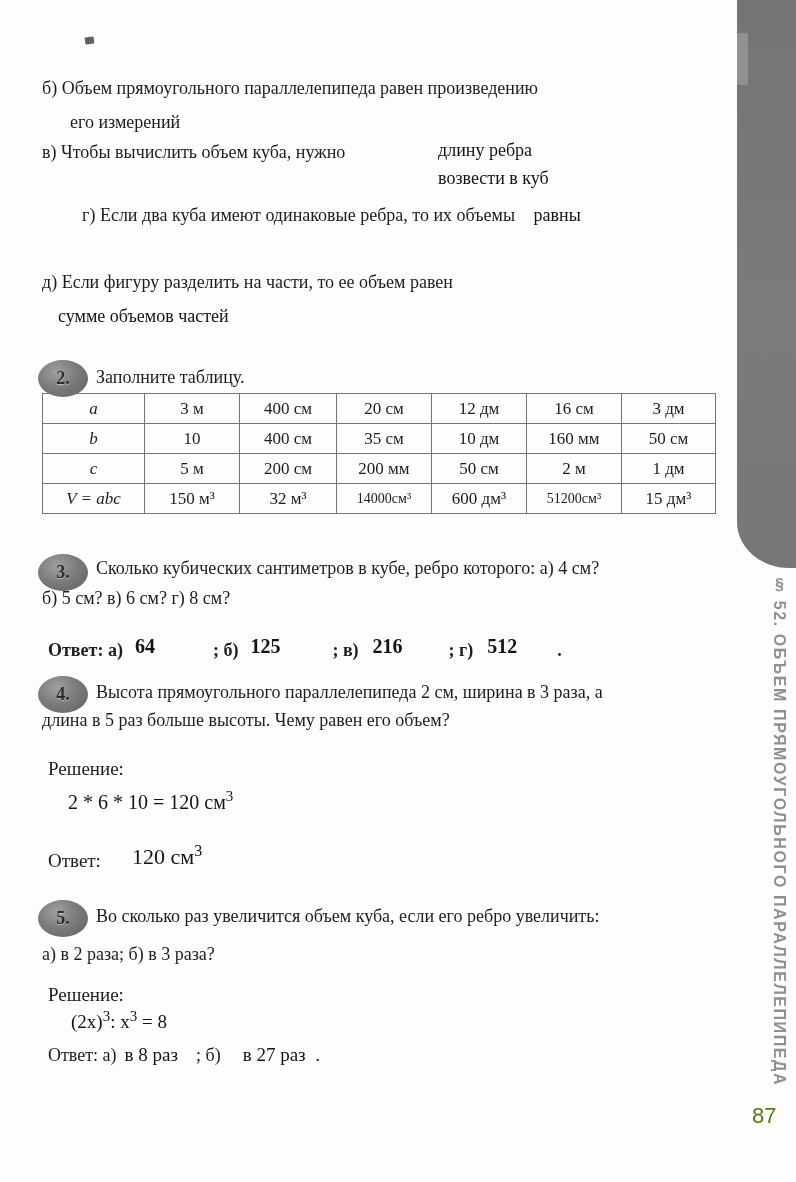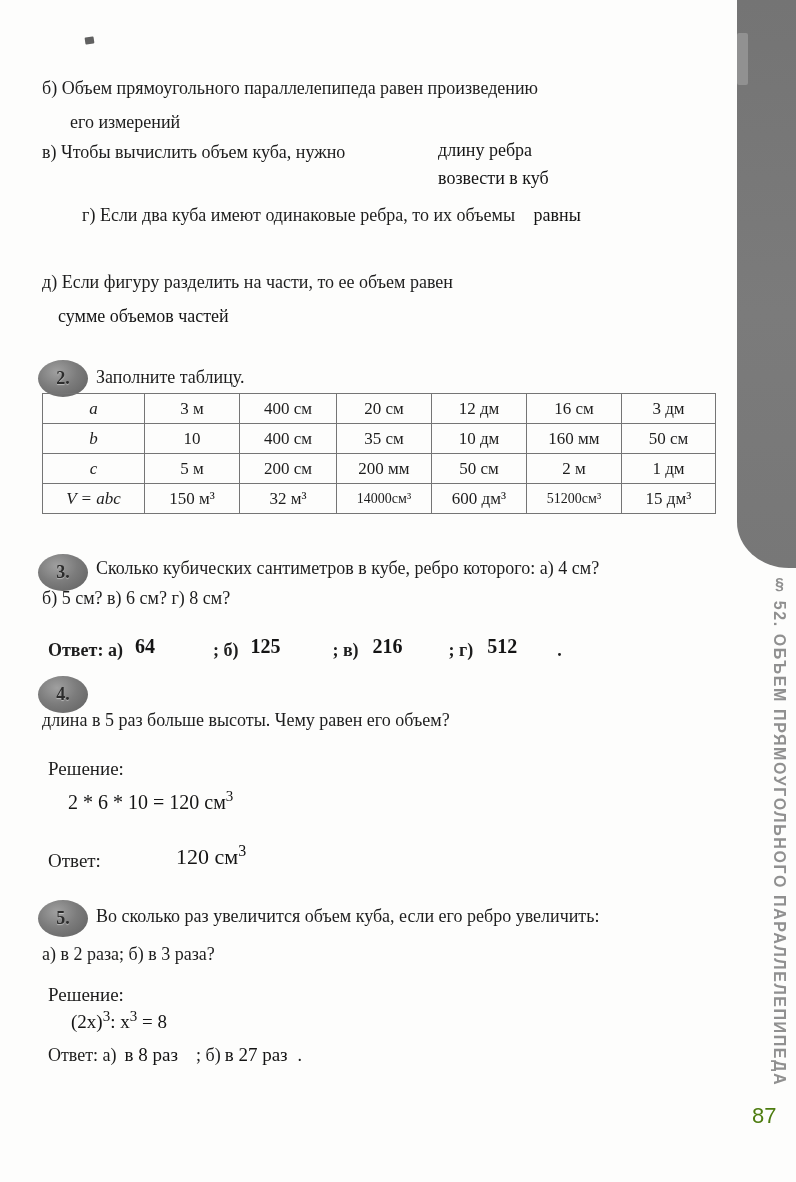--- a/index.html
+++ b/index.html
@@ -25,31 +25,31 @@
   table.fill-table td {
     border:1px solid #757575; text-align:center; vertical-align:middle;
     height:29px; font-size:17px; padding:0 2px; overflow:hidden;
   }
   td.row-label { font-style:italic; }
   tr.v-row td:nth-child(4), tr.v-row td:nth-child(6) { font-size:14px; }
 
   .sol-label { position:absolute; font-size:19px; white-space:nowrap; }
   .formula { position:absolute; font-size:20px; white-space:nowrap; }
   .formula sup { font-size:15px; }
-  .t4-answer { position:absolute; font-size:22px; white-space:nowrap;margin-left:44px; }
+  .t4-answer { position:absolute; font-size:22px; white-space:nowrap; }
   .t4-answer sup { font-size:16px; }
 
   .ans-line { position:absolute; white-space:nowrap; font-size:18px; }
   .ans-val { font-size:20px; position:relative; top:-3px; }
   .t3a { margin:0 58px 0 12px; }
   .t3b { margin:0 52px 0 12px; }
   .t3v { margin:0 46px 0 14px; }
   .t3g { margin:0 40px 0 14px; }
   .t5a { margin:0 18px 0 8px; font-size:19px; }
-  .t5b { margin:0 10px 0 4px; font-size:19px; }
+  .t5b { margin:0 10px 0 22px; font-size:19px; }
 
   
   .side-band {
     position:absolute; right:0; top:0; width:59px; height:568px;
     background:linear-gradient(180deg,#747474 0%,#7b7b7b 55%,#777 100%);
     border-bottom-left-radius:52px 46px;
   }
   .side-band-notch {
     position:absolute; left:0; top:33px; width:11px; height:52px;
     background:#919191; border-radius:2px;
@@ -171,20 +171,21 @@
   </div>
   <div class="line" style="left:96px; top:558px;">Сколько кубических сантиметров в кубе, ребро которого: а) 4 см?</div>
   <div class="line" style="left:42px; top:588px;">б) 5 см? в) 6 см? г) 8 см?</div>
   <div class="ans-line" style="left:48px; top:638px;font-weight:bold;">
     <span>Ответ: а)</span><span class="ans-val t3a answer">64</span><span>; б)</span><span class="ans-val t3b answer">125</span><span>; в)</span><span class="ans-val t3v answer">216</span><span>; г)</span><span class="ans-val t3g answer">512</span><span>.</span>
   </div>
 
   <div class="marker" style="left:38px; top:676px;">
     <span>4.</span>
   </div>
+  <div class="line" style="left:96px; top:682px;">Высота прямоугольного параллелепипеда 2 см, ширина в 3 раза, а</div>
   <div class="line" style="left:42px; top:710px;">длина в 5 раз больше высоты. Чему равен его объем?</div>
   <div class="sol-label" style="left:48px; top:758px;">Решение:</div>
   <div class="formula answer" style="left:68px; top:788px;">
     <span>2 * 6 * 10 = 120 см</span><sup>3</sup>
   </div>
   <div class="sol-label" style="left:48px; top:850px;">Ответ:</div>
   <div class="t4-answer answer" style="left:132px; top:842px;">
     <span>120 см</span><sup>3</sup>
   </div>
 

